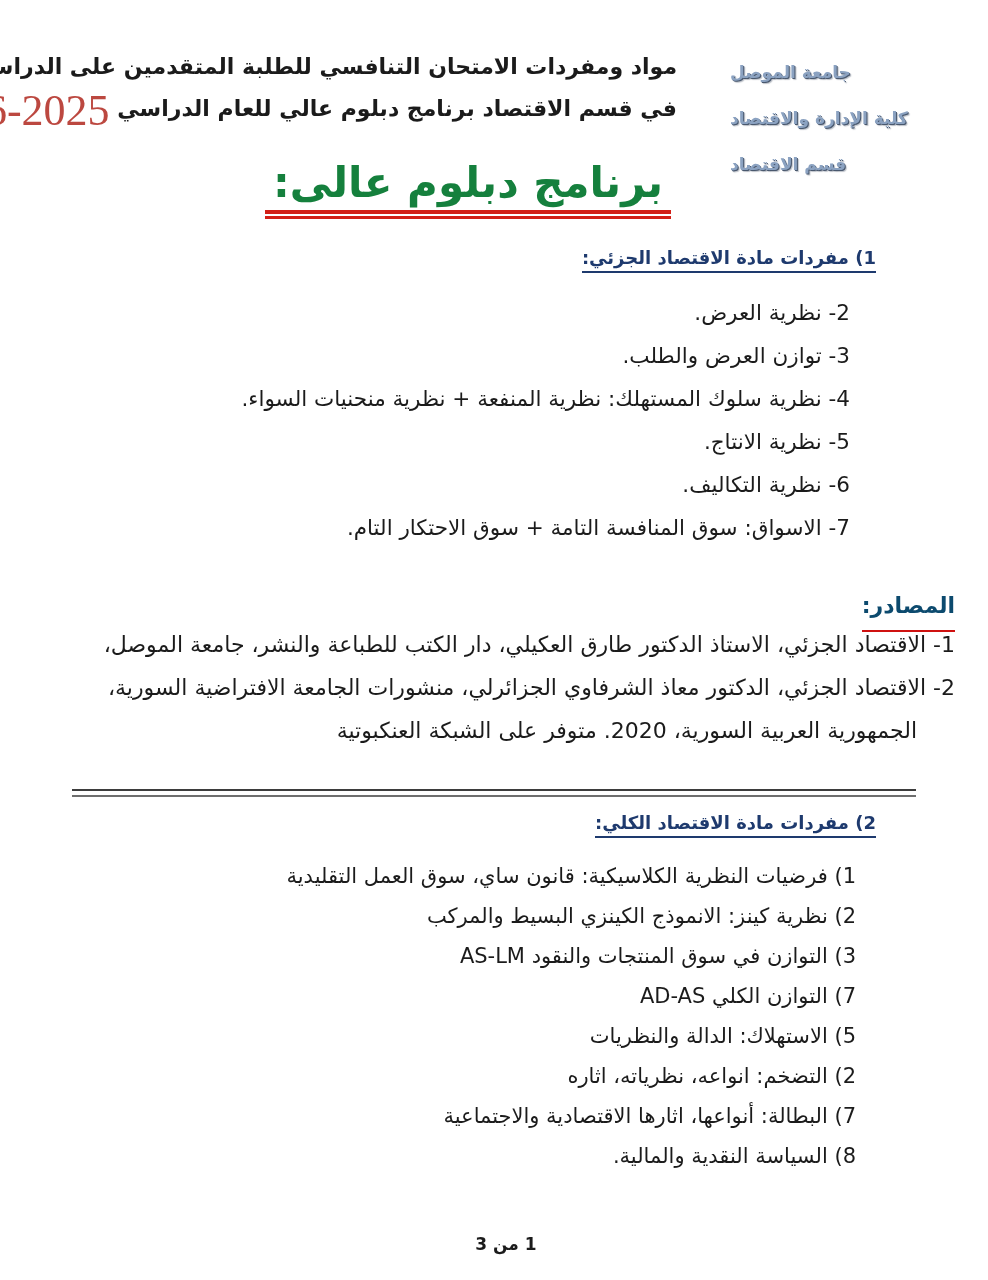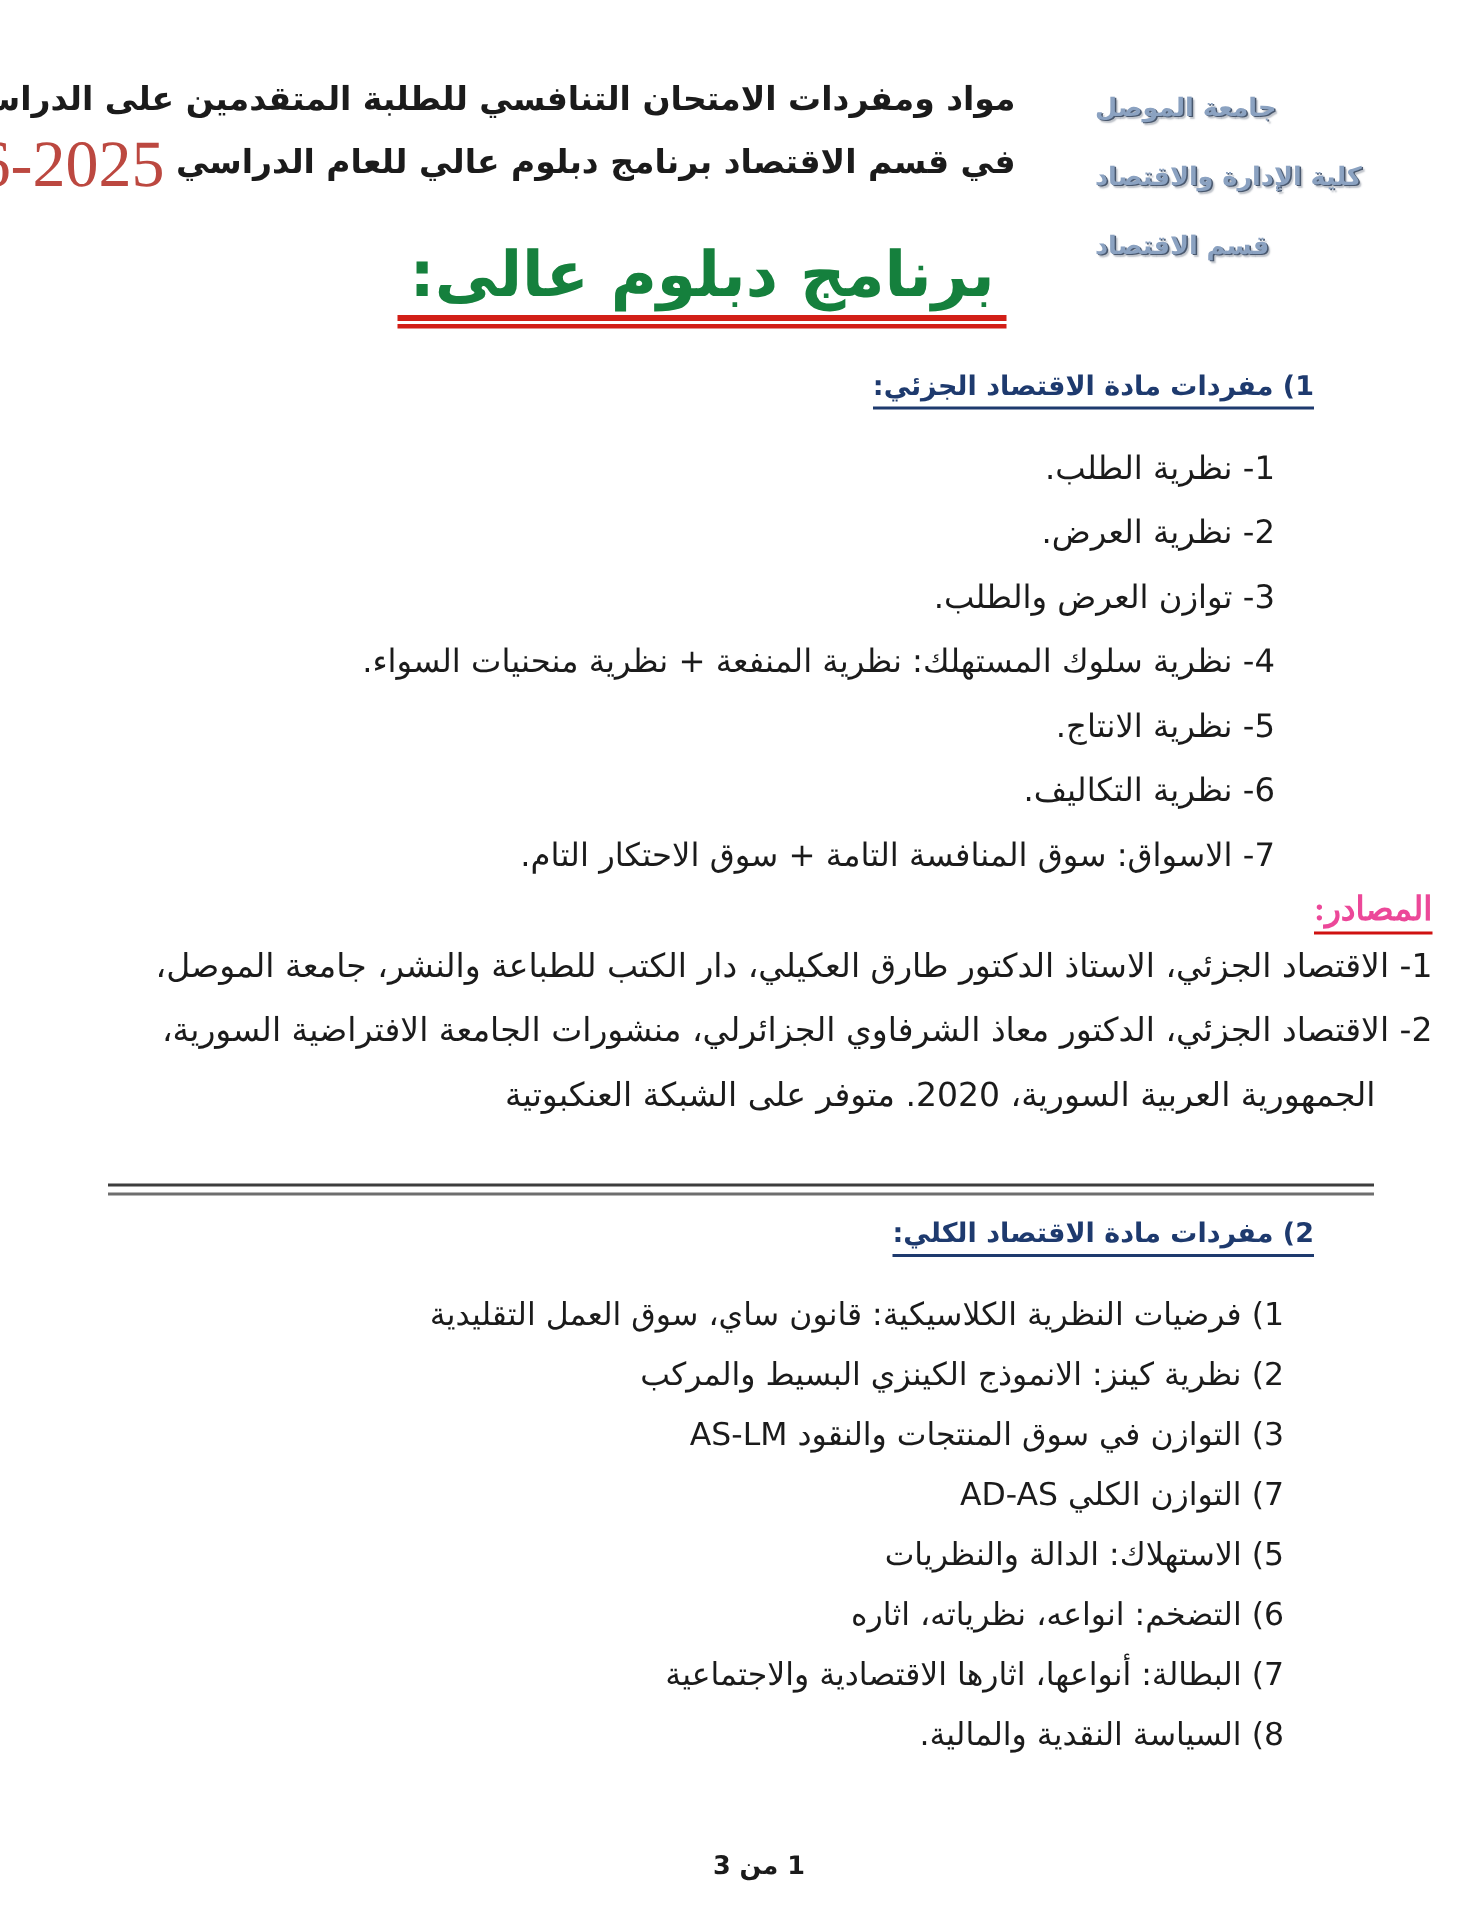--- a/index.html
+++ b/index.html
@@ -57,22 +57,22 @@
 
   
   .s1-list { position: absolute; top: 300px; right: 138px; font-size: 21.5px; }
   .s1-list .li { line-height: 25px; margin-bottom: 18px; white-space: nowrap; }
   .s2-list { position: absolute; top: 864px; right: 132px; font-size: 21px; }
   .s2-list .li { line-height: 25px; margin-bottom: 15px; white-space: nowrap; }
 
   
   .sources-heading-row { position: absolute; top: 593px; right: 33px; }
   .sources-heading {
-    display: inline-block; font-size: 22px; font-weight: bold; color: #ec4899;
-    border-bottom: 2px solid #cf1110; padding-bottom: 2px; white-space: nowrap; font-family: Liberation Serif, serif;
+    display: inline-block; font-size: 22px; font-weight: bold; color: #0c4a6e;
+    border-bottom: 2px solid #cf1110; padding-bottom: 12px; white-space: nowrap;
   }
   .sources { position: absolute; top: 630px; right: 33px; left: 20px; font-size: 22px; text-align: right; }
   .src-line { line-height: 30px; margin-bottom: 13px; white-space: nowrap; }
   .src-cont { padding-right: 38px; }
 
   
   .separator {
     position: absolute; top: 789px; right: 72px; left: 72px; height: 4px;
     border-top: 2px solid #3d3d3d; border-bottom: 2px solid #6e6e6e;
   }
@@ -105,21 +105,20 @@
 
   <div class="title-row">
     <span class="main-title">برنامج دبلوم عالى:</span>
   </div>
 
   <div class="sec1-row">
     <span class="sec-heading">1) مفردات مادة الاقتصاد الجزئي:</span>
   </div>
 
   <div class="s1-list">
-    <div class="li">1- نظرية الطلب.</div>
     <div class="li">2- نظرية العرض.</div>
     <div class="li">3- توازن العرض والطلب.</div>
     <div class="li">4- نظرية سلوك المستهلك: نظرية المنفعة + نظرية منحنيات السواء.</div>
     <div class="li">5- نظرية الانتاج.</div>
     <div class="li">6- نظرية التكاليف.</div>
     <div class="li">7- الاسواق: سوق المنافسة التامة + سوق الاحتكار التام.</div>
   </div>
 
   <div class="sources-heading-row">
     <span class="sources-heading">المصادر:</span>
@@ -136,21 +135,21 @@
   <div class="sec2-row">
     <span class="sec-heading">2) مفردات مادة الاقتصاد الكلي:</span>
   </div>
 
   <div class="s2-list">
     <div class="li">1) فرضيات النظرية الكلاسيكية: قانون ساي، سوق العمل التقليدية</div>
     <div class="li">2) نظرية كينز: الانموذج الكينزي البسيط والمركب</div>
     <div class="li">3) التوازن في سوق المنتجات والنقود AS-LM</div>
     <div class="li">7) التوازن الكلي AD-AS</div>
     <div class="li">5) الاستهلاك: الدالة والنظريات</div>
-    <div class="li">6) التضخم: انواعه، نظرياته، اثاره</div>
+    <div class="li">2) التضخم: انواعه، نظرياته، اثاره</div>
     <div class="li">7) البطالة: أنواعها، اثارها الاقتصادية والاجتماعية</div>
     <div class="li">8) السياسة النقدية والمالية.</div>
   </div>
 
   <div class="footer">
     <span>1 من 3</span>
   </div>
 
 </div>
 

